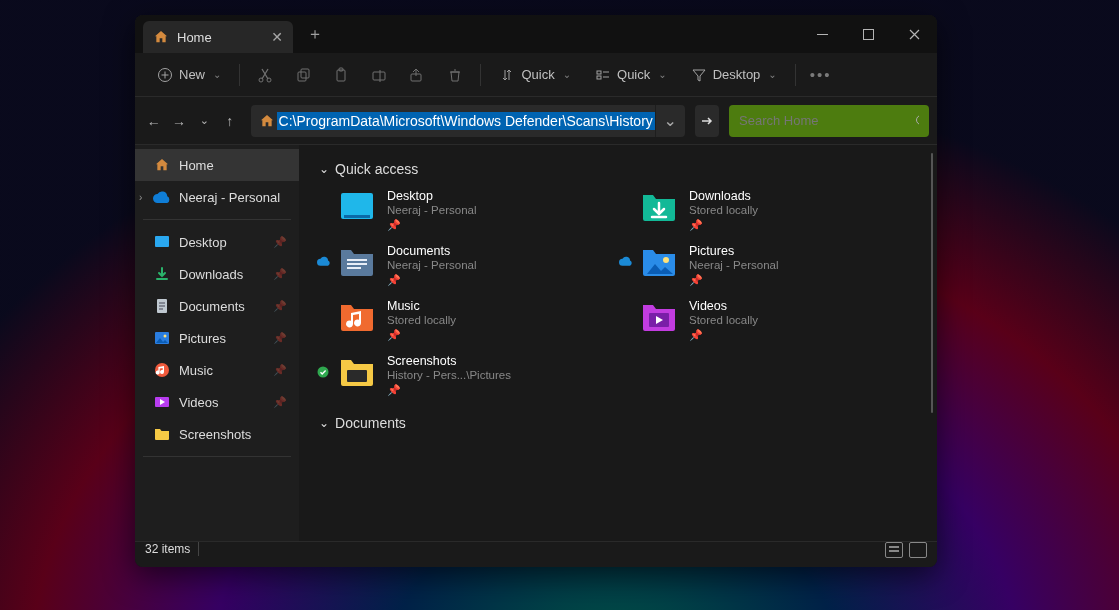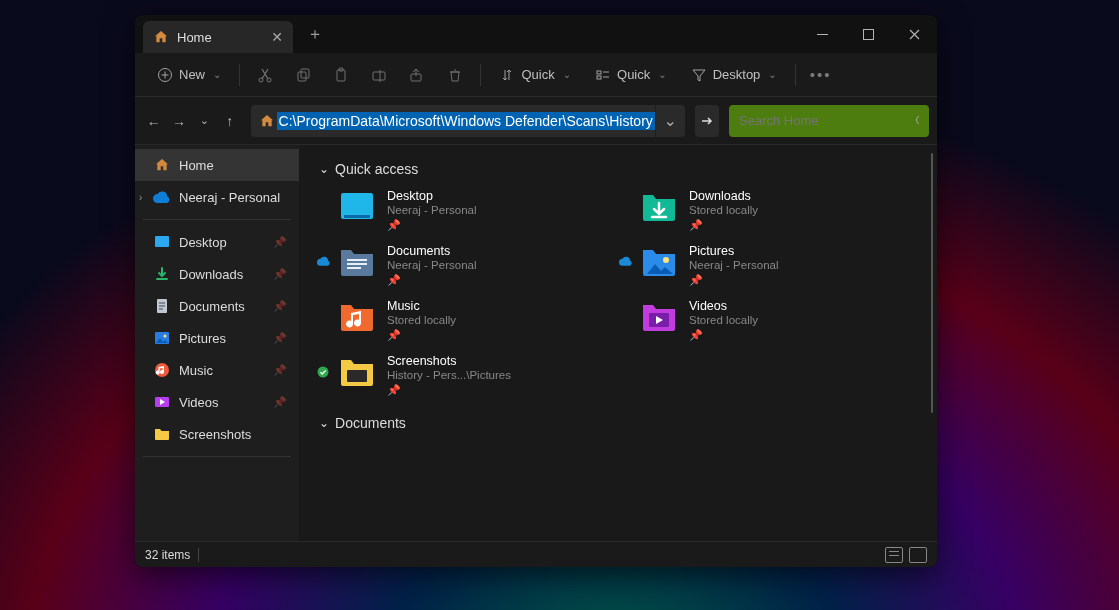--- a/index.html
+++ b/index.html
@@ -63,21 +63,21 @@
 .section-header { display: flex; align-items: center; gap: 6px; font-size: 14px; margin: 8px 0 10px; cursor: pointer; }
 .qa-grid { display: grid; grid-template-columns: 1fr 1fr; gap: 10px 24px; margin-left: 18px; margin-bottom: 18px; }
 .qa-item { display: flex; align-items: flex-start; gap: 10px; cursor: pointer; position: relative; }
 .qa-sync { position: absolute; left: -20px; top: 14px; width: 12px; height: 12px; }
 .qa-icon { width: 40px; height: 40px; border-radius: 4px; flex-shrink: 0; display: flex; align-items: center; justify-content: center; }
 .qa-text { display: flex; flex-direction: column; font-size: 12.5px; padding-top: 2px; }
 .qa-title { color: #fff; }
 .qa-sub { color: #888; font-size: 11.5px; margin-top: 1px; }
 .qa-pin { color: #777; font-size: 11px; margin-top: 3px; }
 .scrollbar { position: absolute; right: 4px; top: 8px; width: 2px; height: 260px; background: #555; border-radius: 2px; }
-.statusbar { height: 26px; display: flex; align-items: center; padding: 0 10px; font-size: 12px; background: #1a1a1a; border-top: 1px solid #2a2a2a; }
+.statusbar { height: 26px; display: flex; align-items: flex-start; padding: 0 10px; font-size: 12px; background: #1a1a1a; border-top: 1px solid #2a2a2a; }
 .status-sep { width: 1px; height: 14px; background: #444; margin: 0 8px; }
 .view-icons { margin-left: auto; display: flex; gap: 6px; }
 .view-toggle { width: 18px; height: 16px; border: 1.5px solid #888; border-radius: 2px; cursor: pointer; position: relative; }
 .view-toggle.list::before { content: ''; position: absolute; left: 3px; top: 3px; right: 3px; height: 1.5px; background: #888; box-shadow: 0 4px 0 #888; }
 svg { display: block; }
 </style>
 </head>
 <body>
 
 <div class="window">

